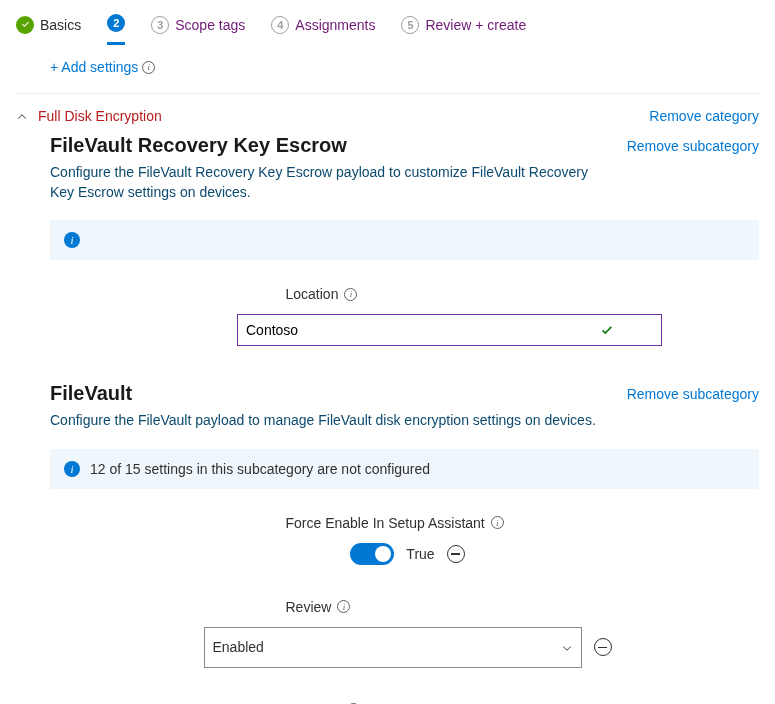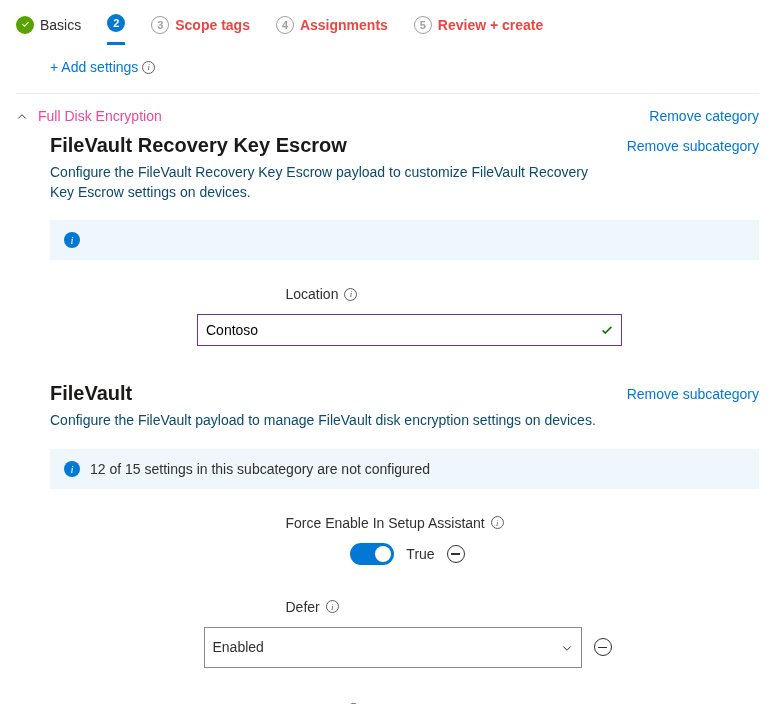--- a/index.html
+++ b/index.html
@@ -33,41 +33,41 @@
   }
   .step-done .step-circle {
     background: #57a300;
     color: #fff;
   }
   .step-done .step-circle svg { width: 11px; height: 11px; fill: #fff; }
   .step-active { border-bottom: 3px solid #0078d4; }
   .step-active .step-circle { background: #0078d4; color: #fff; }
   .step-active .step-label { font-weight: 600; color: #323130; }
   .step-pending .step-circle { border: 1px solid #a19f9d; color: #a19f9d; background:#fff; }
-  .step-pending .step-label { color: #ef4444; font-weight: bold; }
+  .step-pending .step-label { color: #701a75; }
   .content { padding: 0 16px; }
   .add-settings {
     display: flex; align-items: center; gap: 4px;
     color: #0078d4; font-size: 14px; padding: 14px 0 18px 0; cursor: pointer; margin-left: 34px;
   }
   .info-icon-small {
     width: 13px; height: 13px; border: 1px solid #605e5c; border-radius: 50%;
     display:inline-flex;align-items:center;justify-content:center;
     font-size: 9px; font-style: italic; font-family: Georgia, serif; color:#605e5c;
     flex-shrink:0;
   }
   hr.divider { border: none; border-top: 1px solid #edebe9; margin: 0; }
   .category-row {
     display: flex; align-items: center; justify-content: space-between;
     padding: 14px 0 10px 0;
   }
   .category-left { display: flex; align-items: center; gap: 10px; cursor: pointer; }
   .chevron { width: 12px; height: 12px; }
   .chevron svg { width:12px; height:12px; }
-  .category-title { font-size: 14px; color:#ec4899; }
+  .category-title { font-size: 14px; color:#b91c1c; }
   .link { color: #0078d4; cursor: pointer; }
   .subcategory {
     padding-left: 34px;
   }
   .subcat-header { display:flex; justify-content:space-between; align-items:center; }
   .subcat-title { font-size: 20px; font-weight: 700; color:#1b1a19; }
   .subcat-desc { color:#0c4a6e; font-size:14px; margin: 6px 0 18px 0; max-width: 560px; line-height:1.4;}
   .info-banner {
     background: #eff6fc;
     padding: 12px 14px;
@@ -87,20 +87,21 @@
   }
   .setting-label { width: 248px; display:flex; align-items:center; gap:6px; color:#323130;}
   .setting-label .req { color:#a4262c; }
   .setting-control { flex: 1; display:flex; align-items:center; gap: 12px; }
   .text-input {
     width: 425px; height: 32px;
     border: 1px solid #8a8886;
     padding: 0 30px 0 8px;
     font-size:14px; font-family:inherit;
     position:relative;
+    margin-left:40px;
   }
   .input-wrap { position:relative; width:425px; }
   .input-wrap.validated .text-input { border-color:#6b2fa5; }
   .input-wrap .check {
     position:absolute; right:8px; top:50%; transform:translateY(-50%);
     width:14px;height:14px;
   }
   .input-wrap .check svg { width:14px;height:14px; stroke:#107c10; stroke-width:2; fill:none; }
   .select {
     width: 378px; height: 41px; border:1px solid #8a8886; padding: 0 8px;
@@ -222,21 +223,21 @@
         <div class="trailing">
           <div class="remove-circle">
               <div class="dash"></div>
             </div>
         </div>
       </div>
     </div>
 
     <div class="setting-row">
       <div class="setting-label">
-        <span>Defer</span>
+        <span>Review</span>
         <span class="info-icon-small">i</span>
       </div>
       <div class="setting-control">
         <div class="select">
           <span>Enabled</span>
           <span class="chev">
             <svg viewBox="0 0 16 16">
                 <path d="M3 6l5 5 5-5" fill="none" stroke="#323130" stroke-width="1.3"></path>
               </svg>
           </span>

